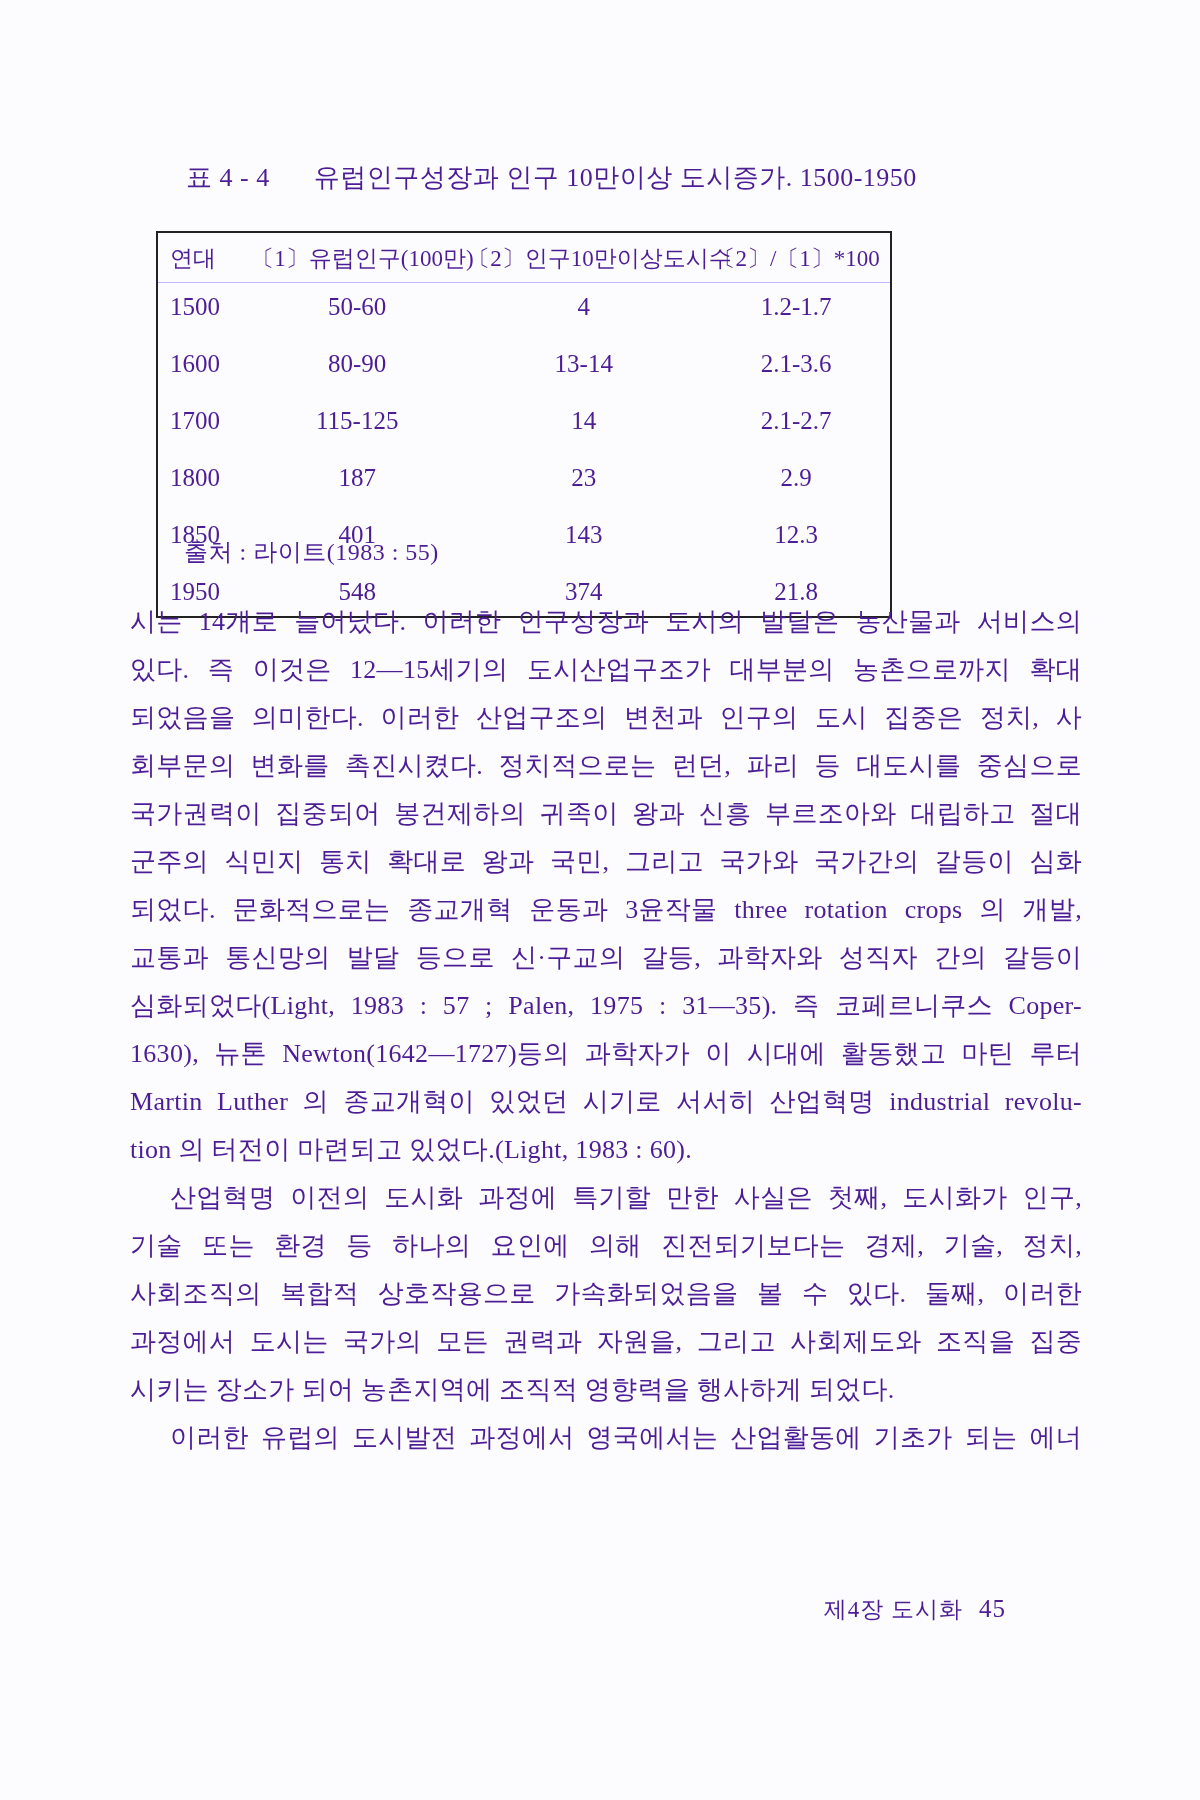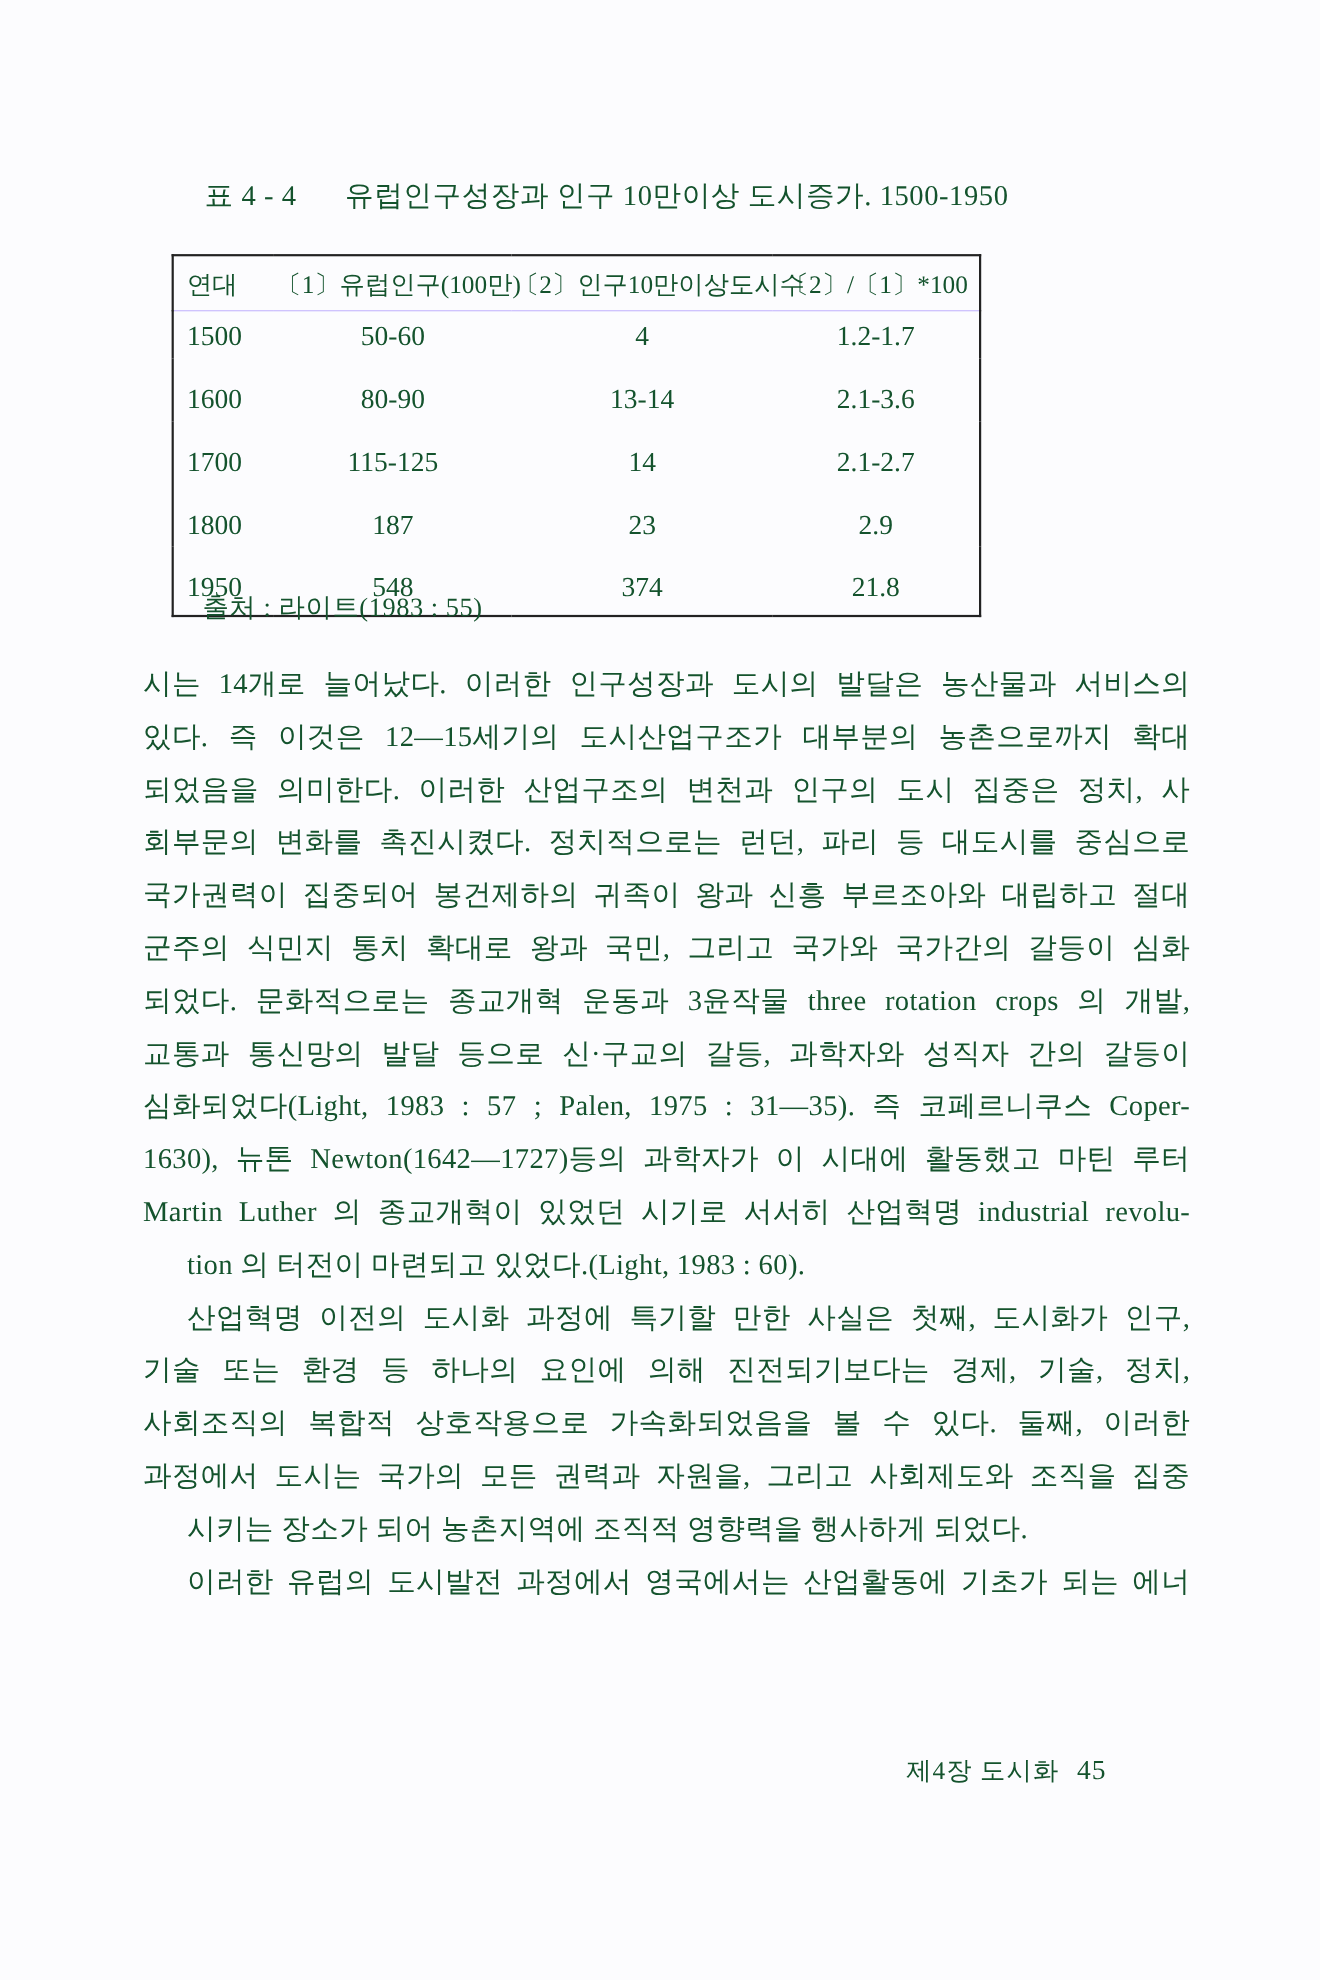--- a/index.html
+++ b/index.html
@@ -1,21 +1,21 @@
 <!DOCTYPE html>
 <html><head>
 <meta charset="utf-8">
 <style>
   html,body { margin:0; padding:0; }
   .page {
     position:relative;
     width:1200px; height:1800px;
     background:#fcfcfe;
     font-family:"Liberation Serif","DejaVu Serif",serif;
-    color:#14532d;
+    color:#4c1d95;
     overflow:hidden;
   }
 
   
   .table-caption {
     position:absolute; top:160px; left:186px;
     font-size:26px; letter-spacing:0.5px; white-space:nowrap;
   }
   .table-caption .cap { margin-left:44px; }
 
@@ -60,21 +60,21 @@
     position:absolute; top:598px; left:130px; width:952px;
     font-size:26px;
   }
   .body-text .line {
     height:48px; line-height:48px;
     text-align:justify;
     text-align-last:justify;
     overflow:hidden;
     letter-spacing:0.3px;
   }
-  .body-text .line.nojust { text-align-last:left;margin-left:40px; }
+  .body-text .line.nojust { text-align-last:left; }
   .body-text .line.indent { text-indent:40px; }
 
   
   .footer {
     position:absolute; top:1594px; left:130px; width:876px;
     text-align:right;
     font-size:23px; letter-spacing:1px;
   }
   .footer .pagenum { margin-left:16px; font-size:25px; }
 </style>
@@ -115,20 +115,26 @@
           <td>14</td>
           <td>2.1-2.7</td>
         </tr>
         <tr>
           <td>1800</td>
           <td>187</td>
           <td>23</td>
           <td>2.9</td>
         </tr>
         <tr>
+          <td>1850</td>
+          <td>401</td>
+          <td>143</td>
+          <td>12.3</td>
+        </tr>
+        <tr>
           <td>1950</td>
           <td>548</td>
           <td>374</td>
           <td>21.8</td>
         </tr>
       </tbody>
   </table>
 
   <div class="source">출처 : 라이트(1983 : 55)</div>
 

